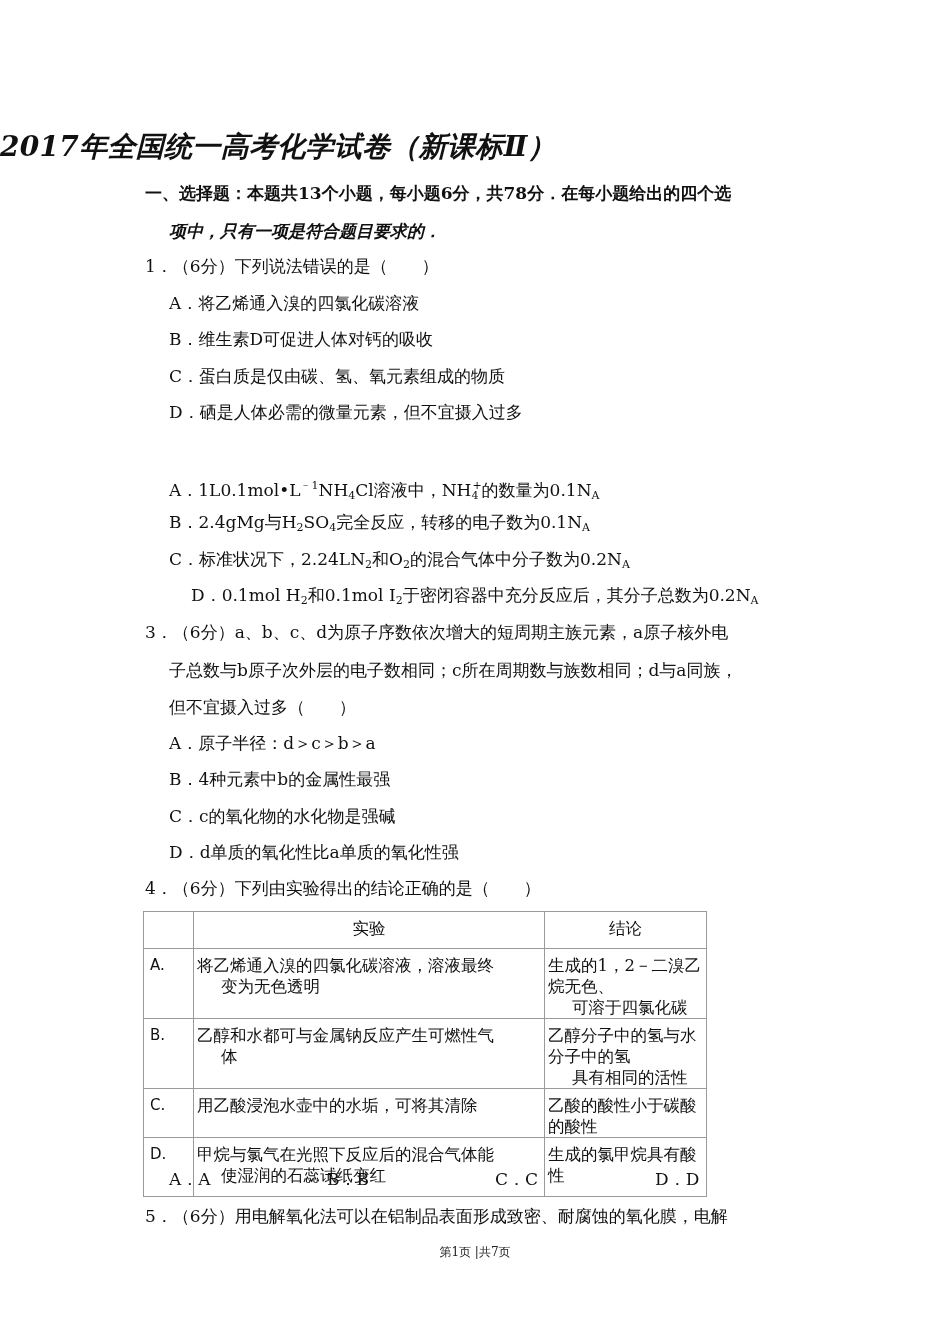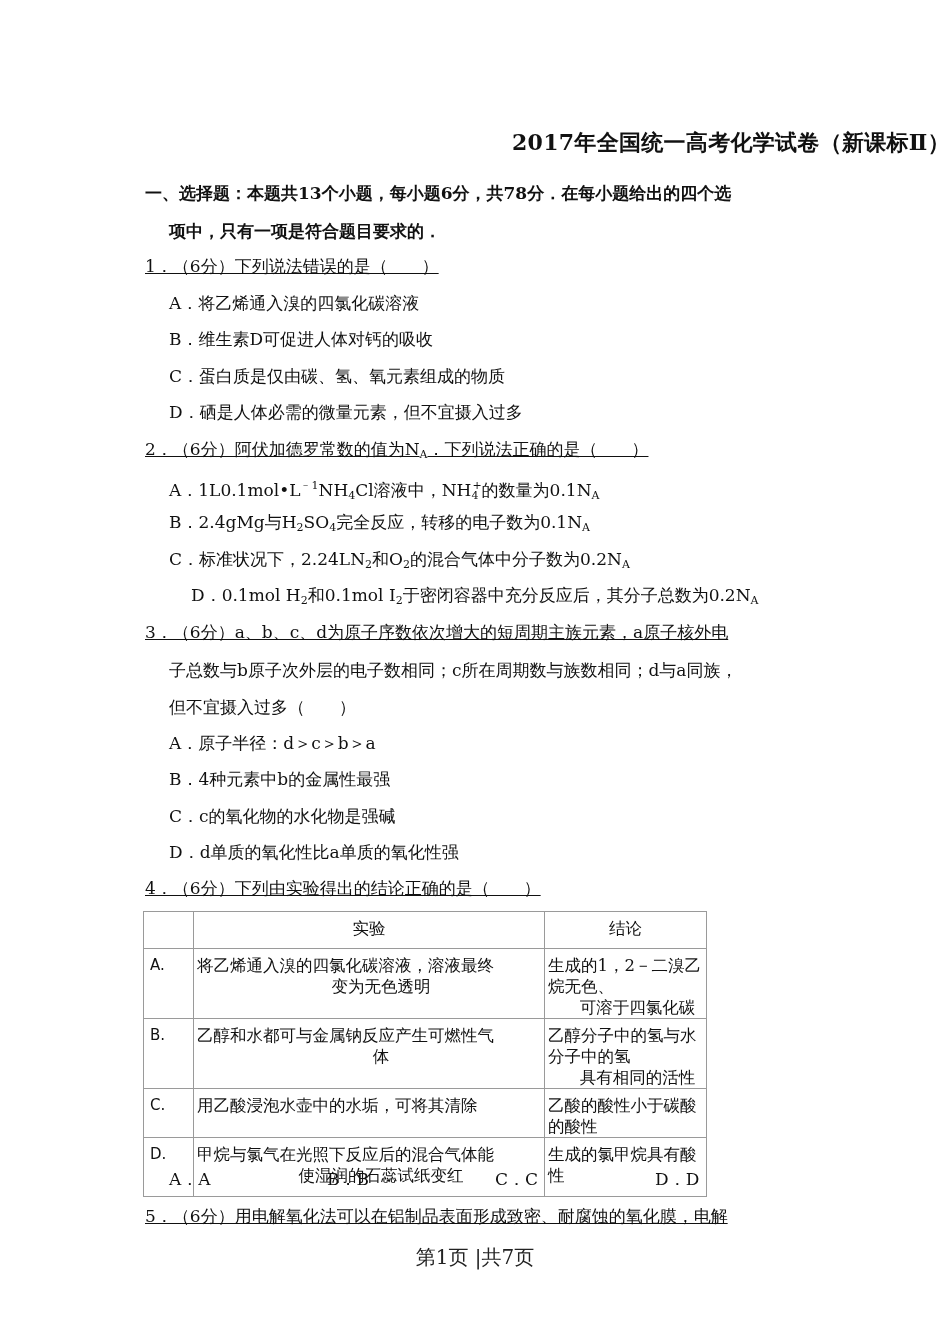--- a/index.html
+++ b/index.html
@@ -1,56 +1,53 @@
 <!DOCTYPE html>
 <html><head>
 <meta charset="utf-8">
 <style>
   html, body { margin: 0; padding: 0; background: #ffffff; }
   body { width: 950px; height: 1344px; position: relative; overflow: hidden;
          font-family: "DejaVu Serif", "Liberation Serif", serif; color: #111; }
   .page { position: absolute; left: 0; top: 0; width: 950px; height: 1344px; }
-  .title { position: absolute; left: 0; width: 950px; top: 128px; text-align: right;
-           font-weight: bold; font-size: 22px; letter-spacing: 0.3px; }
+  .title { position: absolute; left: 0; width: 950px; top: 128px; text-align: left;
+           font-weight: bold; font-size: 28px; letter-spacing: 0.3px; font-style: italic; }
   .line { position: absolute; font-size: 17px; white-space: nowrap; line-height: 22px; }
   .bold { font-weight: bold; }
-  .q { left: 145px; text-decoration: underline; }
+  .q { left: 145px; }
   .opt { left: 169px; }
   .sub { font-size: 11px; vertical-align: -3px; }
   .sup { font-size: 11px; vertical-align: 7px; }
   table.exp { position: absolute; left: 143px; top: 911px; width: 564px; border-collapse: collapse;
               font-size: 16.5px; }
   table.exp td { border: 1px solid #9a9a9a; vertical-align: top; padding: 6px 3px 0 3px; line-height: 21px; }
   table.exp td.lbl { width: 40px; font-family: "DejaVu Sans", sans-serif; font-size: 15px; padding-left: 6px; }
   table.exp td.c1 { width: 344px; }
   table.exp tr.head td { text-align: center; height: 30px; }
-  .indent2 { padding-left: 24px; display: block; text-align: center; }
+  .indent2 { padding-left: 24px; display: block; }
   .answers { position: absolute; top: 1168px; left: 169px; font-size: 17px; width: 640px; }
   .answers span { position: absolute; white-space: nowrap; }
-  .footer { position: absolute; top: 1244px; left: 0; width: 950px; text-align: center; font-size: 20px; color: #222; }
+  .footer { position: absolute; top: 1244px; left: 0; width: 950px; text-align: center; font-size: 12px; color: #222; }
 </style>
 </head>
 <body>
 
 <div class="page">
 
   <div class="title">2017年全国统一高考化学试卷（新课标Ⅱ）</div>
 
   <div class="line bold" style="left:145px; top:182px;">一、选择题：本题共13个小题，每小题6分，共78分．在每小题给出的四个选</div>
-  <div class="line bold" style="left:169px; top:220px;">项中，只有一项是符合题目要求的．</div>
+  <div class="line bold" style="left:169px; top:220px;font-style:italic;">项中，只有一项是符合题目要求的．</div>
 
   <div class="line q" style="top:255px;">1．（6分）下列说法错误的是（　　）</div>
   <div class="line opt" style="top:292px;">A．将乙烯通入溴的四氯化碳溶液</div>
   <div class="line opt" style="top:365px;">C．蛋白质是仅由碳、氢、氧元素组成的物质</div>
   <div class="line opt" style="top:328px;">B．维生素D可促进人体对钙的吸收</div>
   <div class="line opt" style="top:401px;">D．硒是人体必需的微量元素，但不宜摄入过多</div>
 
-  <div class="line q" style="top:438px;">
-    <span>2．（6分）阿伏加德罗常数的值为N</span><span class="sub">A</span><span>．下列说法正确的是（　　）</span>
-  </div>
   <div class="line opt" style="top:475px;">
     <span>A．1L0.1mol•L</span><span class="sup">﹣1</span><span>NH</span><span class="sub">4</span><span>Cl溶液中，NH</span><span class="sub">4</span><span class="sup" style="margin-left:-6px">+</span><span>的数量为0.1N</span><span class="sub">A</span>
   </div>
   <div class="line opt" style="top:511px;">
     <span>B．2.4gMg与H</span><span class="sub">2</span><span>SO</span><span class="sub">4</span><span>完全反应，转移的电子数为0.1N</span><span class="sub">A</span>
   </div>
   <div class="line opt" style="top:548px;">
     <span>C．标准状况下，2.24LN</span><span class="sub">2</span><span>和O</span><span class="sub">2</span><span>的混合气体中分子数为0.2N</span><span class="sub">A</span>
   </div>
   <div class="line opt" style="top:584px;margin-left:22px;">

